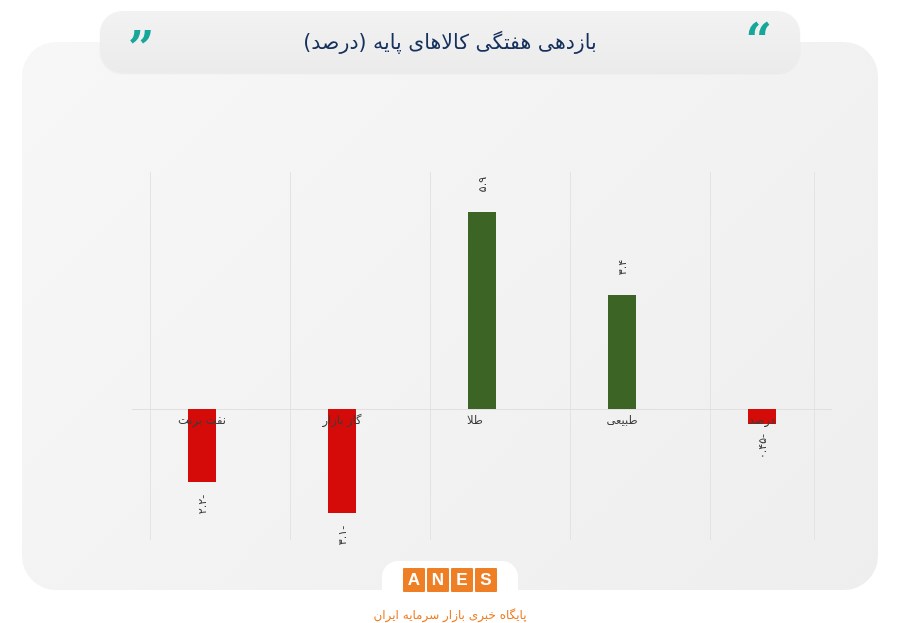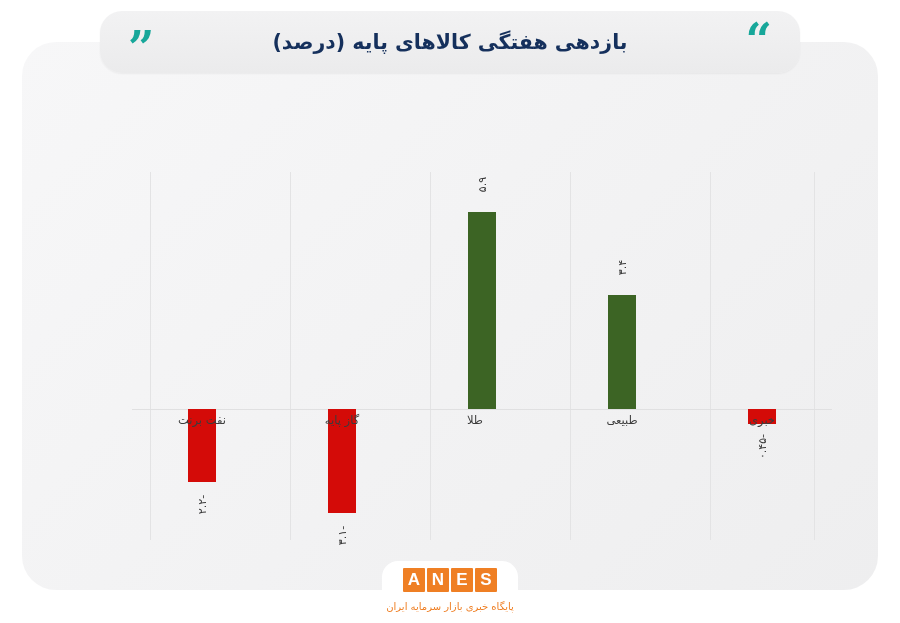--- a/index.html
+++ b/index.html
@@ -25,21 +25,21 @@
     width:700px;height:62px;
     background:linear-gradient(180deg,#f2f2f3 0%,#ebebec 100%);
     border-radius:22px;
     box-shadow:0 1px 2px rgba(0,0,0,.05);
     display:flex;align-items:center;justify-content:center;
     z-index:5;
   }
   #title-text{
     color:#15305c;
     font-size:20.5px;
-    font-weight:bold;
+    font-weight:normal;
     letter-spacing:.2px;
     direction:rtl;
     white-space:nowrap;
     text-align:left;
     line-height:1;
   }
   .quote{
     position:absolute;
     color:#17a79a;
     font-size:46px;
@@ -135,23 +135,23 @@
   .logo-letter{
     background:#ef7f24;
     color:#ffffff;
     width:22px;height:24px;
     display:flex;align-items:center;justify-content:center;
     font-size:17px;font-weight:bold;
     font-family:"Liberation Sans",sans-serif;
     border-radius:1px;
   }
   #logo-sub{
-    margin-top:9px;
+    margin-top:16px;
     color:#ef7f24;
-    font-size:10px;
+    font-size:12px;
     direction:rtl;
     white-space:nowrap;
     letter-spacing:.4px;
   }
 </style>
 </head>
 <body>
 
 <div id="page">
 
@@ -169,24 +169,24 @@
       <div id="zero-line"></div>
       <div id="bars">
           <div class="bar neg" title="نفت برنت -۲.۲" style="left: 56px; height: 73.48px; top: 242px;"></div>
           <div class="bar neg" title="گاز طبیعی -۳.۱" style="left: 196px; height: 103.54px; top: 242px;"></div>
           <div class="bar pos" title="طلا ۵.۹" style="left: 336px; height: 197.06px; top: 44.94px;"></div>
           <div class="bar pos" title="نقره ۳.۴" style="left: 476px; height: 113.56px; top: 128.44px;"></div>
           <div class="bar neg" title="دلار -۰.۴۵" style="left: 616px; height: 15.03px; top: 242px;"></div>
         </div>
       <div id="cat-labels">
           <div class="cat-label" style="left: 70px;">نفت برنت</div>
-          <div class="cat-label" style="left: 210px;">گاز پایه</div>
+          <div class="cat-label" style="left: 210px;">گاز بازار</div>
           <div class="cat-label" style="left: 343px;">طلا</div>
           <div class="cat-label" style="left: 490px;">طبیعی</div>
-          <div class="cat-label" style="left: 630px;">خبری</div>
+          <div class="cat-label" style="left: 630px;">درصد</div>
         </div>
       <div id="val-labels">
           <div class="val-label" style="left: 70px; top: 331.48px;">-۲.۲</div>
           <div class="val-label" style="left: 210px; top: 361.54px;">-۳.۱</div>
           <div class="val-label" style="left: 350px; top: 10.94px;">۵.۹</div>
           <div class="val-label" style="left: 490px; top: 94.44px;">۳.۴</div>
           <div class="val-label" style="left: 630px; top: 273.03px;">-۰.۴۵</div>
         </div>
     </div>
 

